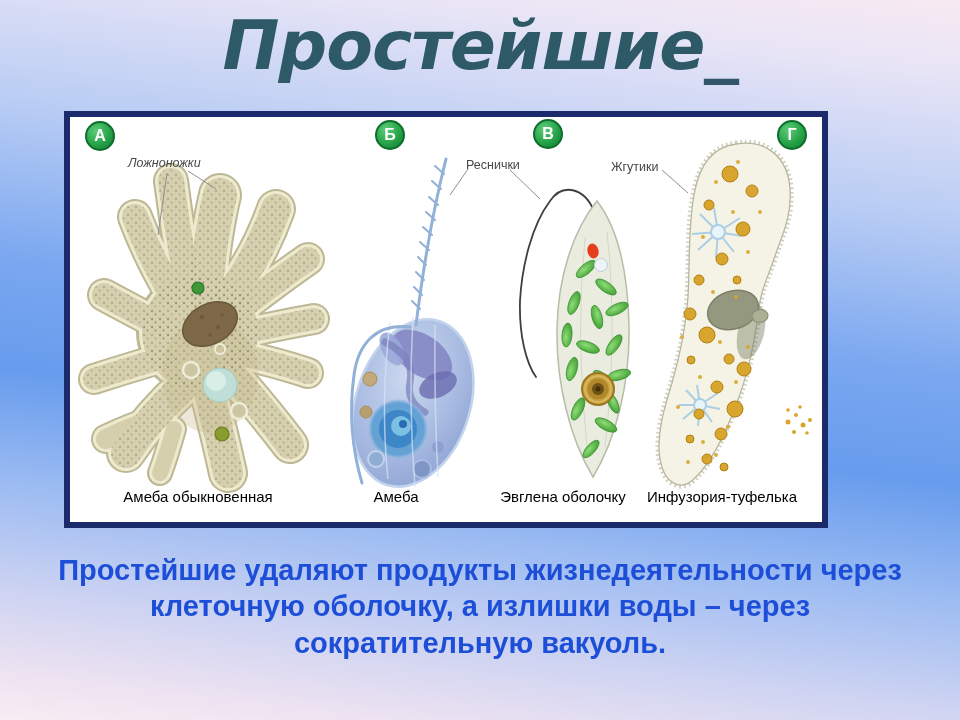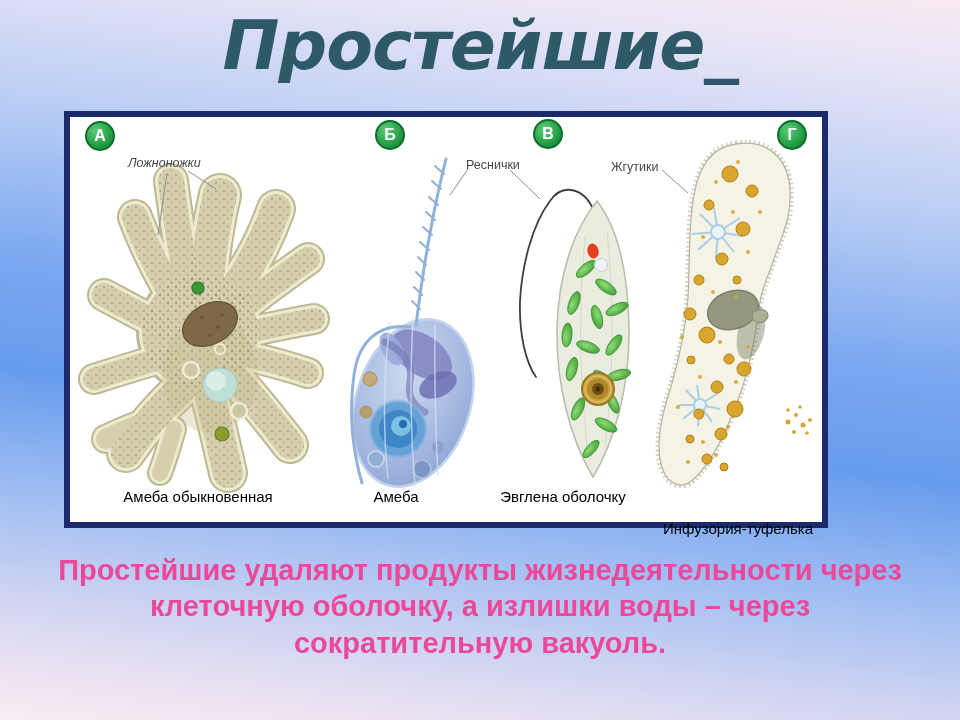--- a/index.html
+++ b/index.html
@@ -34,24 +34,24 @@
   .part-label{
     position:absolute;font-size:12.5px;color:#474747;white-space:nowrap;
   }
   .lbl-pseudo{left:58px;top:39px;font-style:italic;}
   .lbl-flag{left:396px;top:41px;}
   .lbl-cilia{left:541px;top:43px;}
   .caption{
     position:absolute;top:371px;transform:translateX(-50%);
     font-size:15px;color:#000000;white-space:nowrap;
   }
-  .c1{left:128px;} .c2{left:326px;} .c3{left:493px;} .c4{left:668px;margin-top:32px;}
+  .c1{left:128px;} .c2{left:326px;} .c3{left:493px;} .c4{left:652px;}
   .summary{
     position:absolute;top:552px;left:40px;width:880px;text-align:center;
-    font-weight:bold;font-size:29px;line-height:1.25;color:#ec4899;
+    font-weight:bold;font-size:29px;line-height:1.25;color:#1d4ed8;
   }
 </style>
 </head>
 <body>
 
 <div class="slide">
 
   <div class="title"><span>Простейшие</span><span class="us">_</span></div>
 
   <div class="panel">

